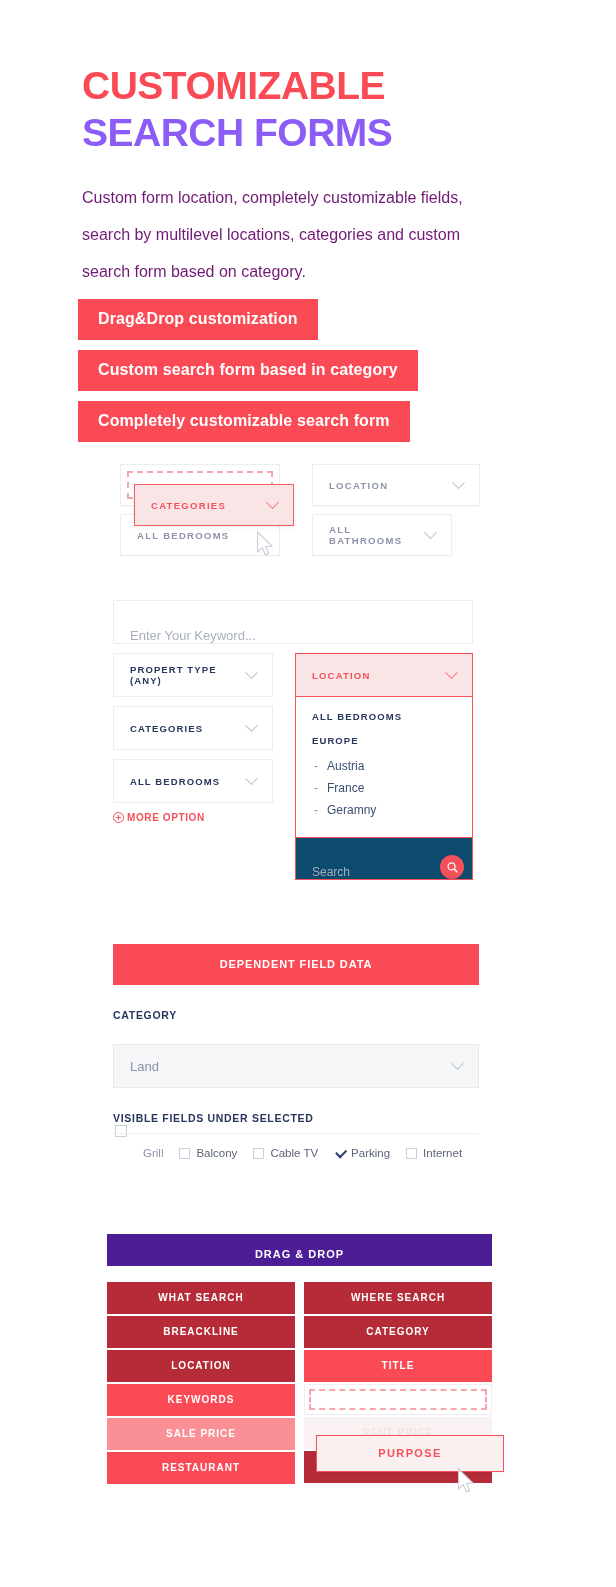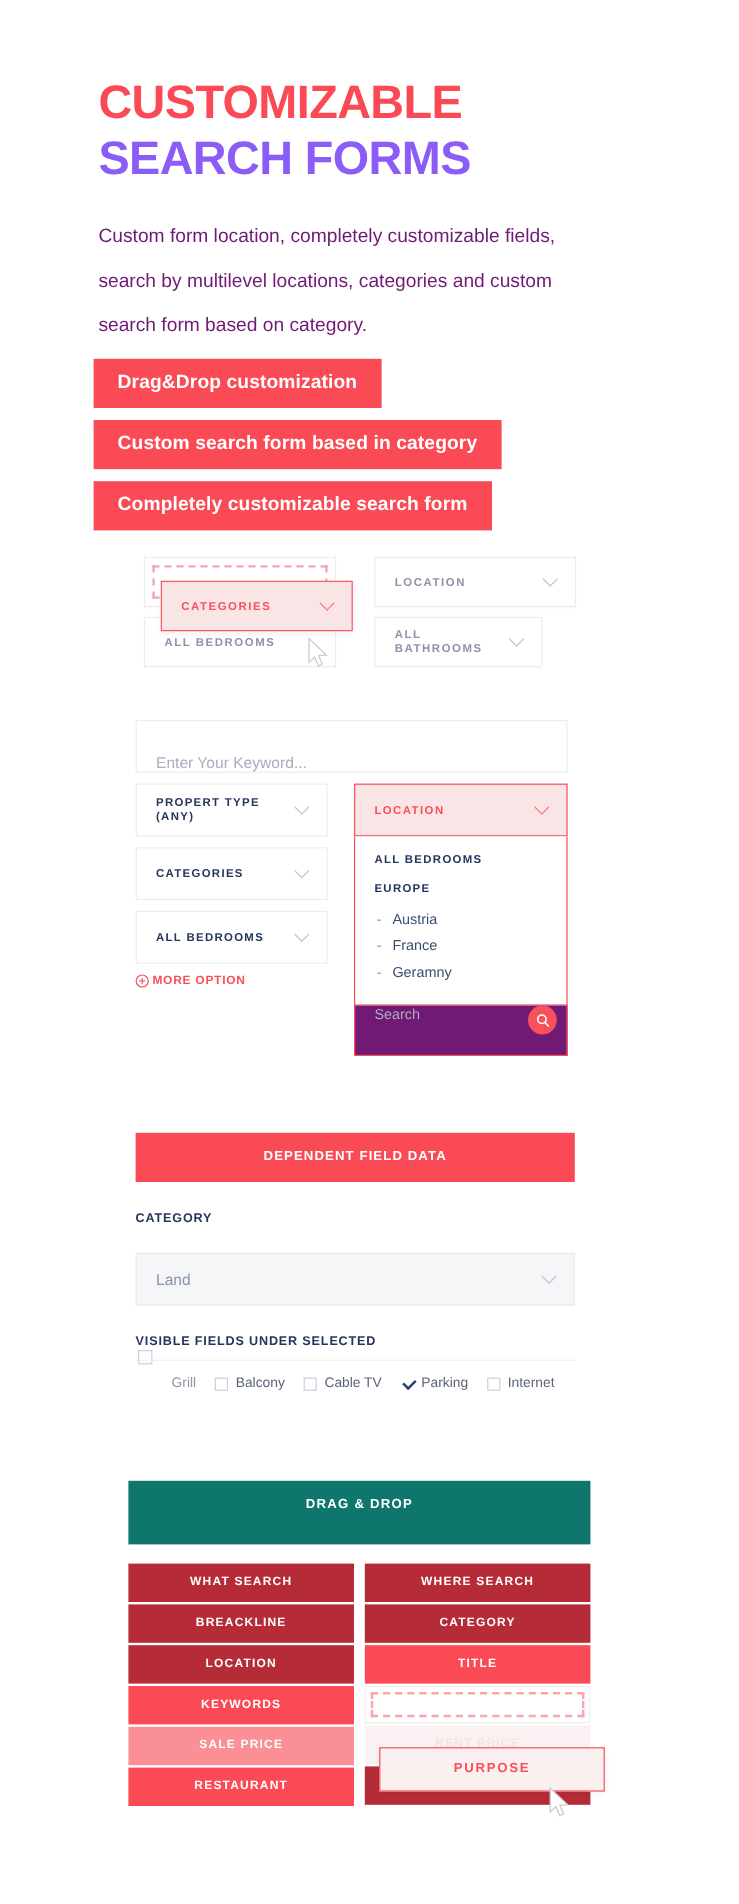--- a/index.html
+++ b/index.html
@@ -145,22 +145,22 @@
   .dd-grp {
     font-size: 9.5px; font-weight: bold; letter-spacing: 1.1px;
     color: #26355C; margin-bottom: 13px;
   }
   .dd-item {
     font-size: 12px; color: #3B4D73; display: flex; gap: 9px;
     margin-bottom: 8px; padding-left: 2px;
   }
   .dd-item .dash { color: #8792AC; }
   .dd-search {
-    background: #701a75; border: 1px solid #F6505B; border-top: none;
-    height: 42px; display: flex; align-items: flex-start; padding: 0 8px 0 16px;
+    background: #0c4a6e; border: 1px solid #F6505B; border-top: none;
+    height: 42px; display: flex; align-items: flex-end; padding: 0 8px 0 16px;
   }
   .dd-search .ph { flex: 1; font-size: 12px; color: #A8AEBE; }
   .mag-btn {
     width: 24px; height: 24px; border-radius: 50%; background: #F6505B;
     display: flex; align-items: center; justify-content: center; flex: 0 0 24px;
   }
 
   
   .dfd { position: absolute; left: 113px; top: 944px; width: 366px; }
   .banner {
@@ -195,23 +195,23 @@
   .cb.on:after {
     content: ""; position: absolute; left: 1px; top: 0px;
     width: 8px; height: 4.5px;
     border-left: 2px solid #223A6B; border-bottom: 2px solid #223A6B;
     transform: rotate(-45deg);
   }
 
   
   .dnd { position: absolute; left: 107px; top: 1234px; width: 385px; }
   .dnd-banner {
-    background: #0f766e; color: #fff; text-align: center;
+    background: #4c1d95; color: #fff; text-align: center;
     font-size: 11px; font-weight: bold; letter-spacing: 1px;
-    padding: 14px 0 27px 0;
+    padding: 14px 0 6px 0;
   }
   .dnd-cols { display: flex; gap: 9px; margin-top: 16px; position: relative; }
   .dnd-col { width: 188px; position: relative; }
   .dnd-item {
     color: #fff; text-align: center;
     font-size: 10px; font-weight: bold; letter-spacing: 1px;
     padding: 10px 0 11px 0; margin-bottom: 2px;
   }
   .dnd-item.dark  { background: #B52C38; }
   .dnd-item.bright{ background: #FA4A55; }

